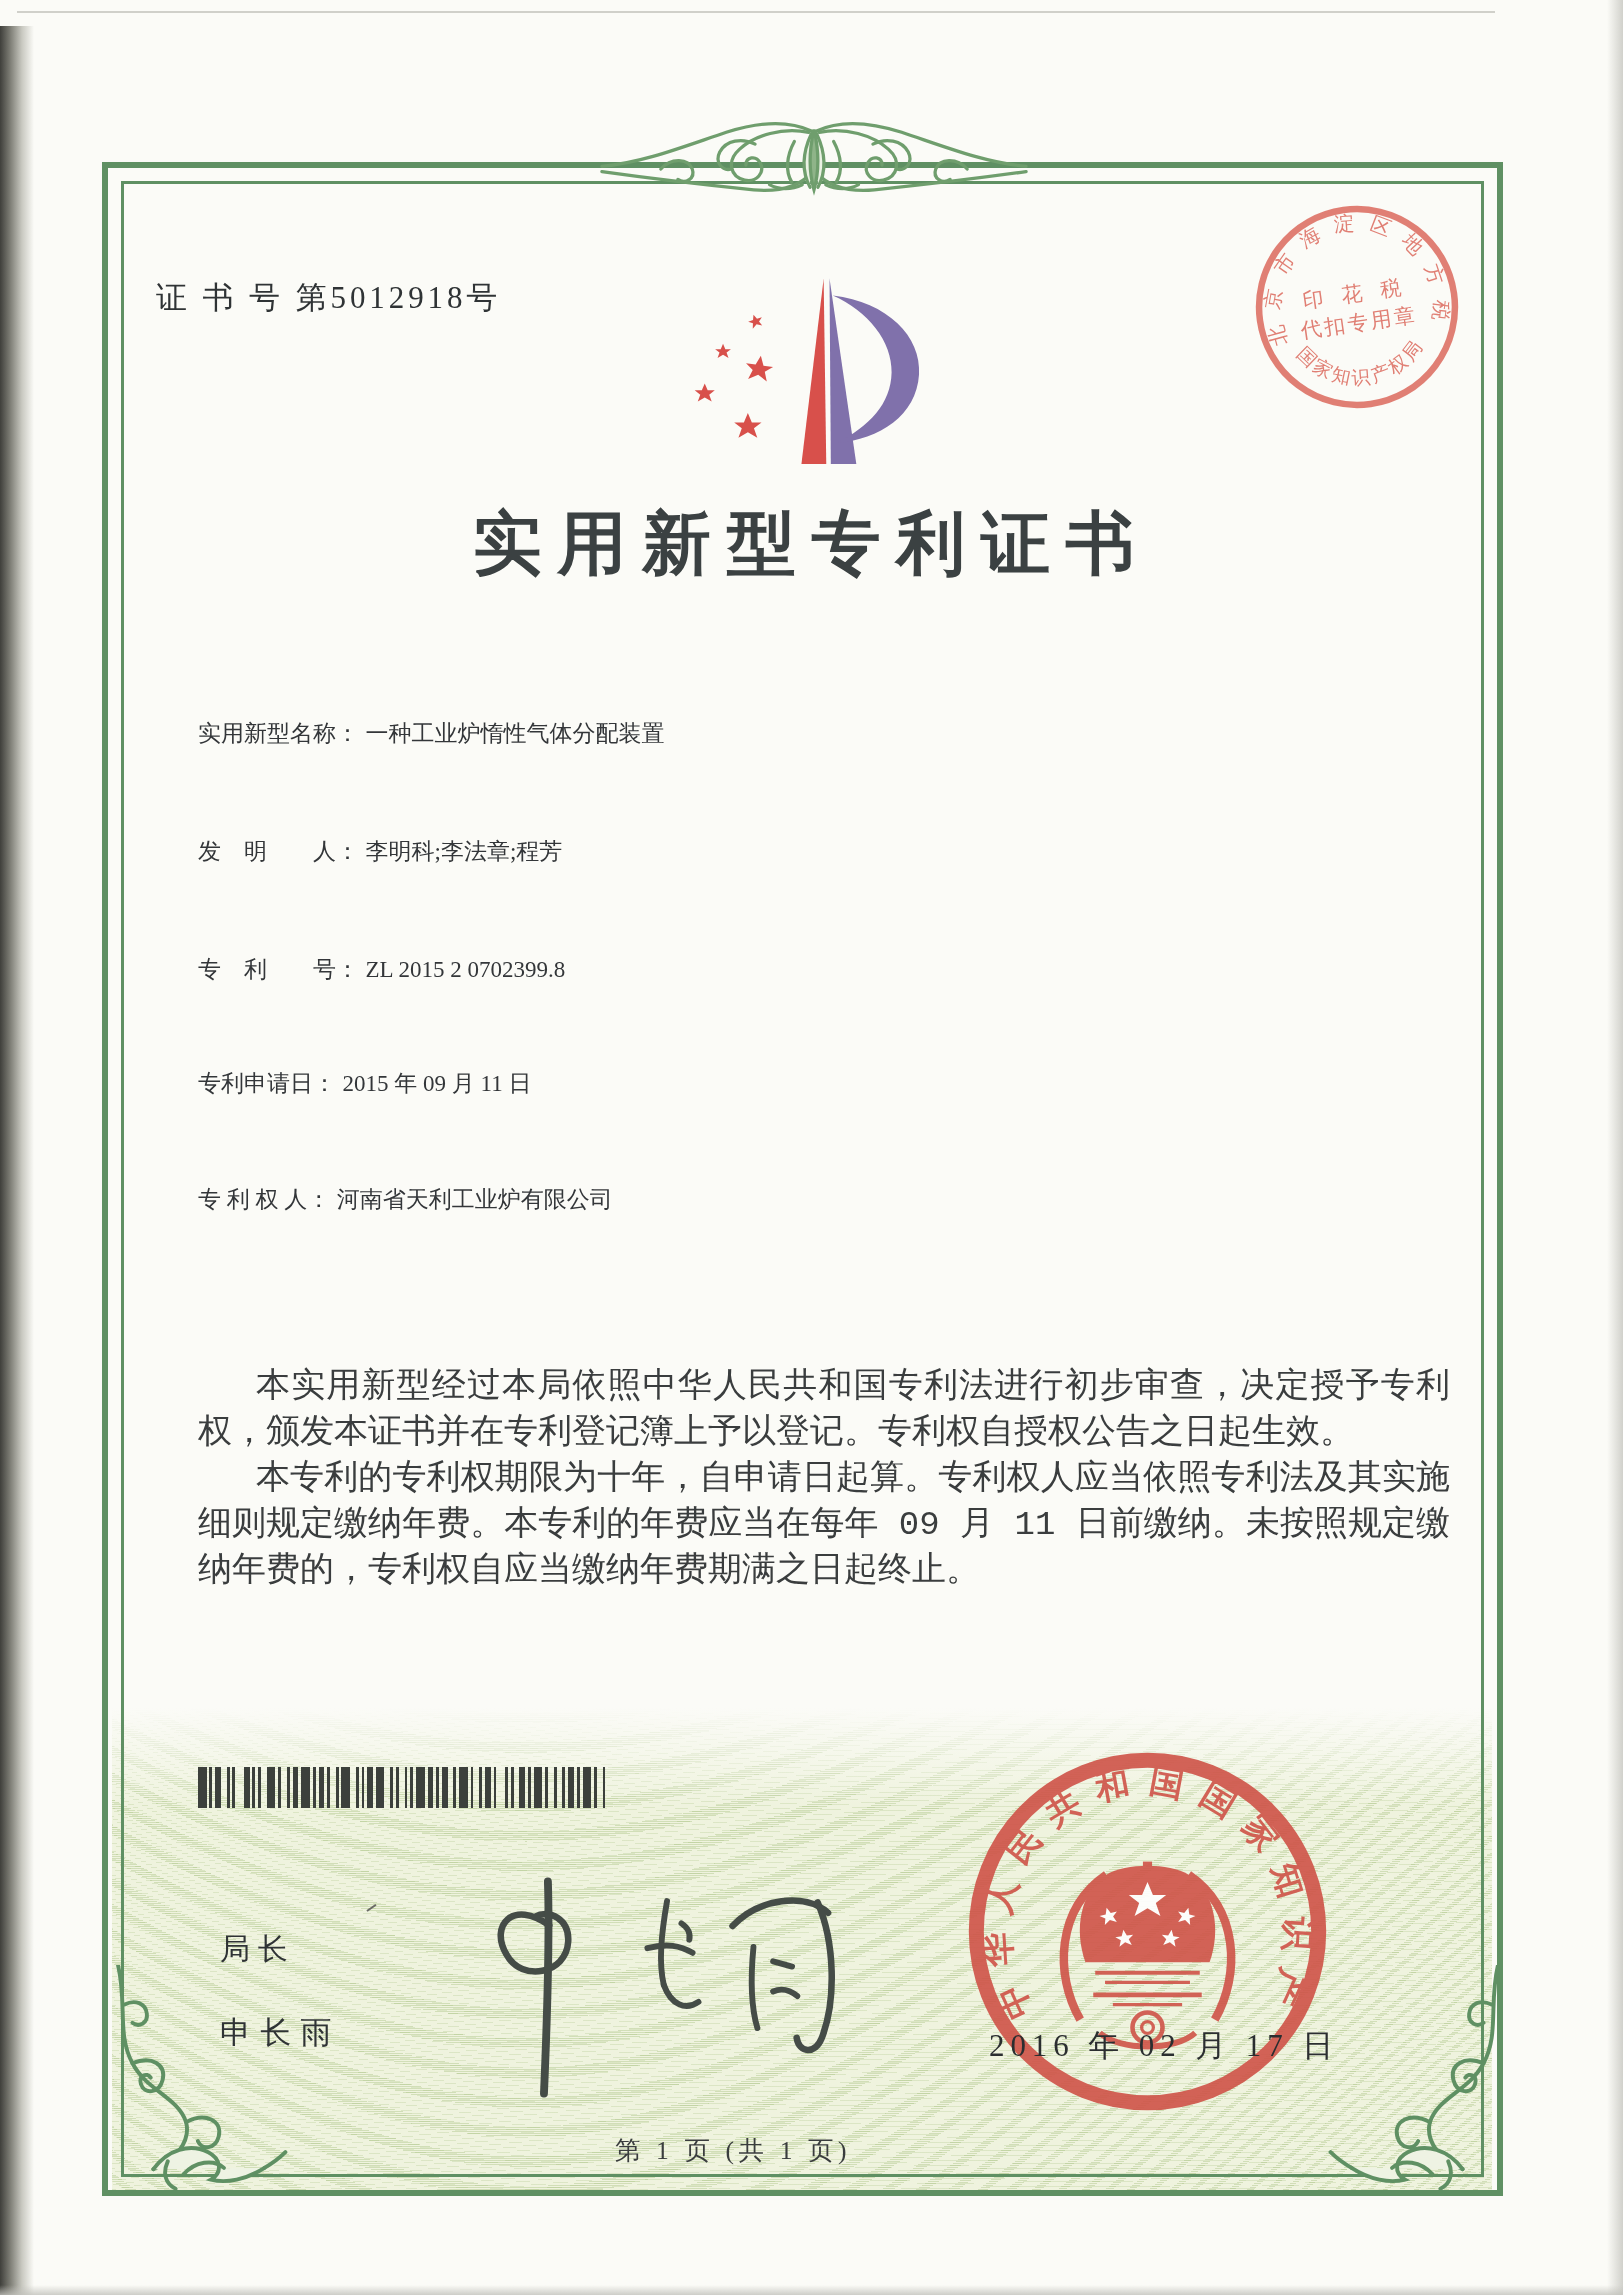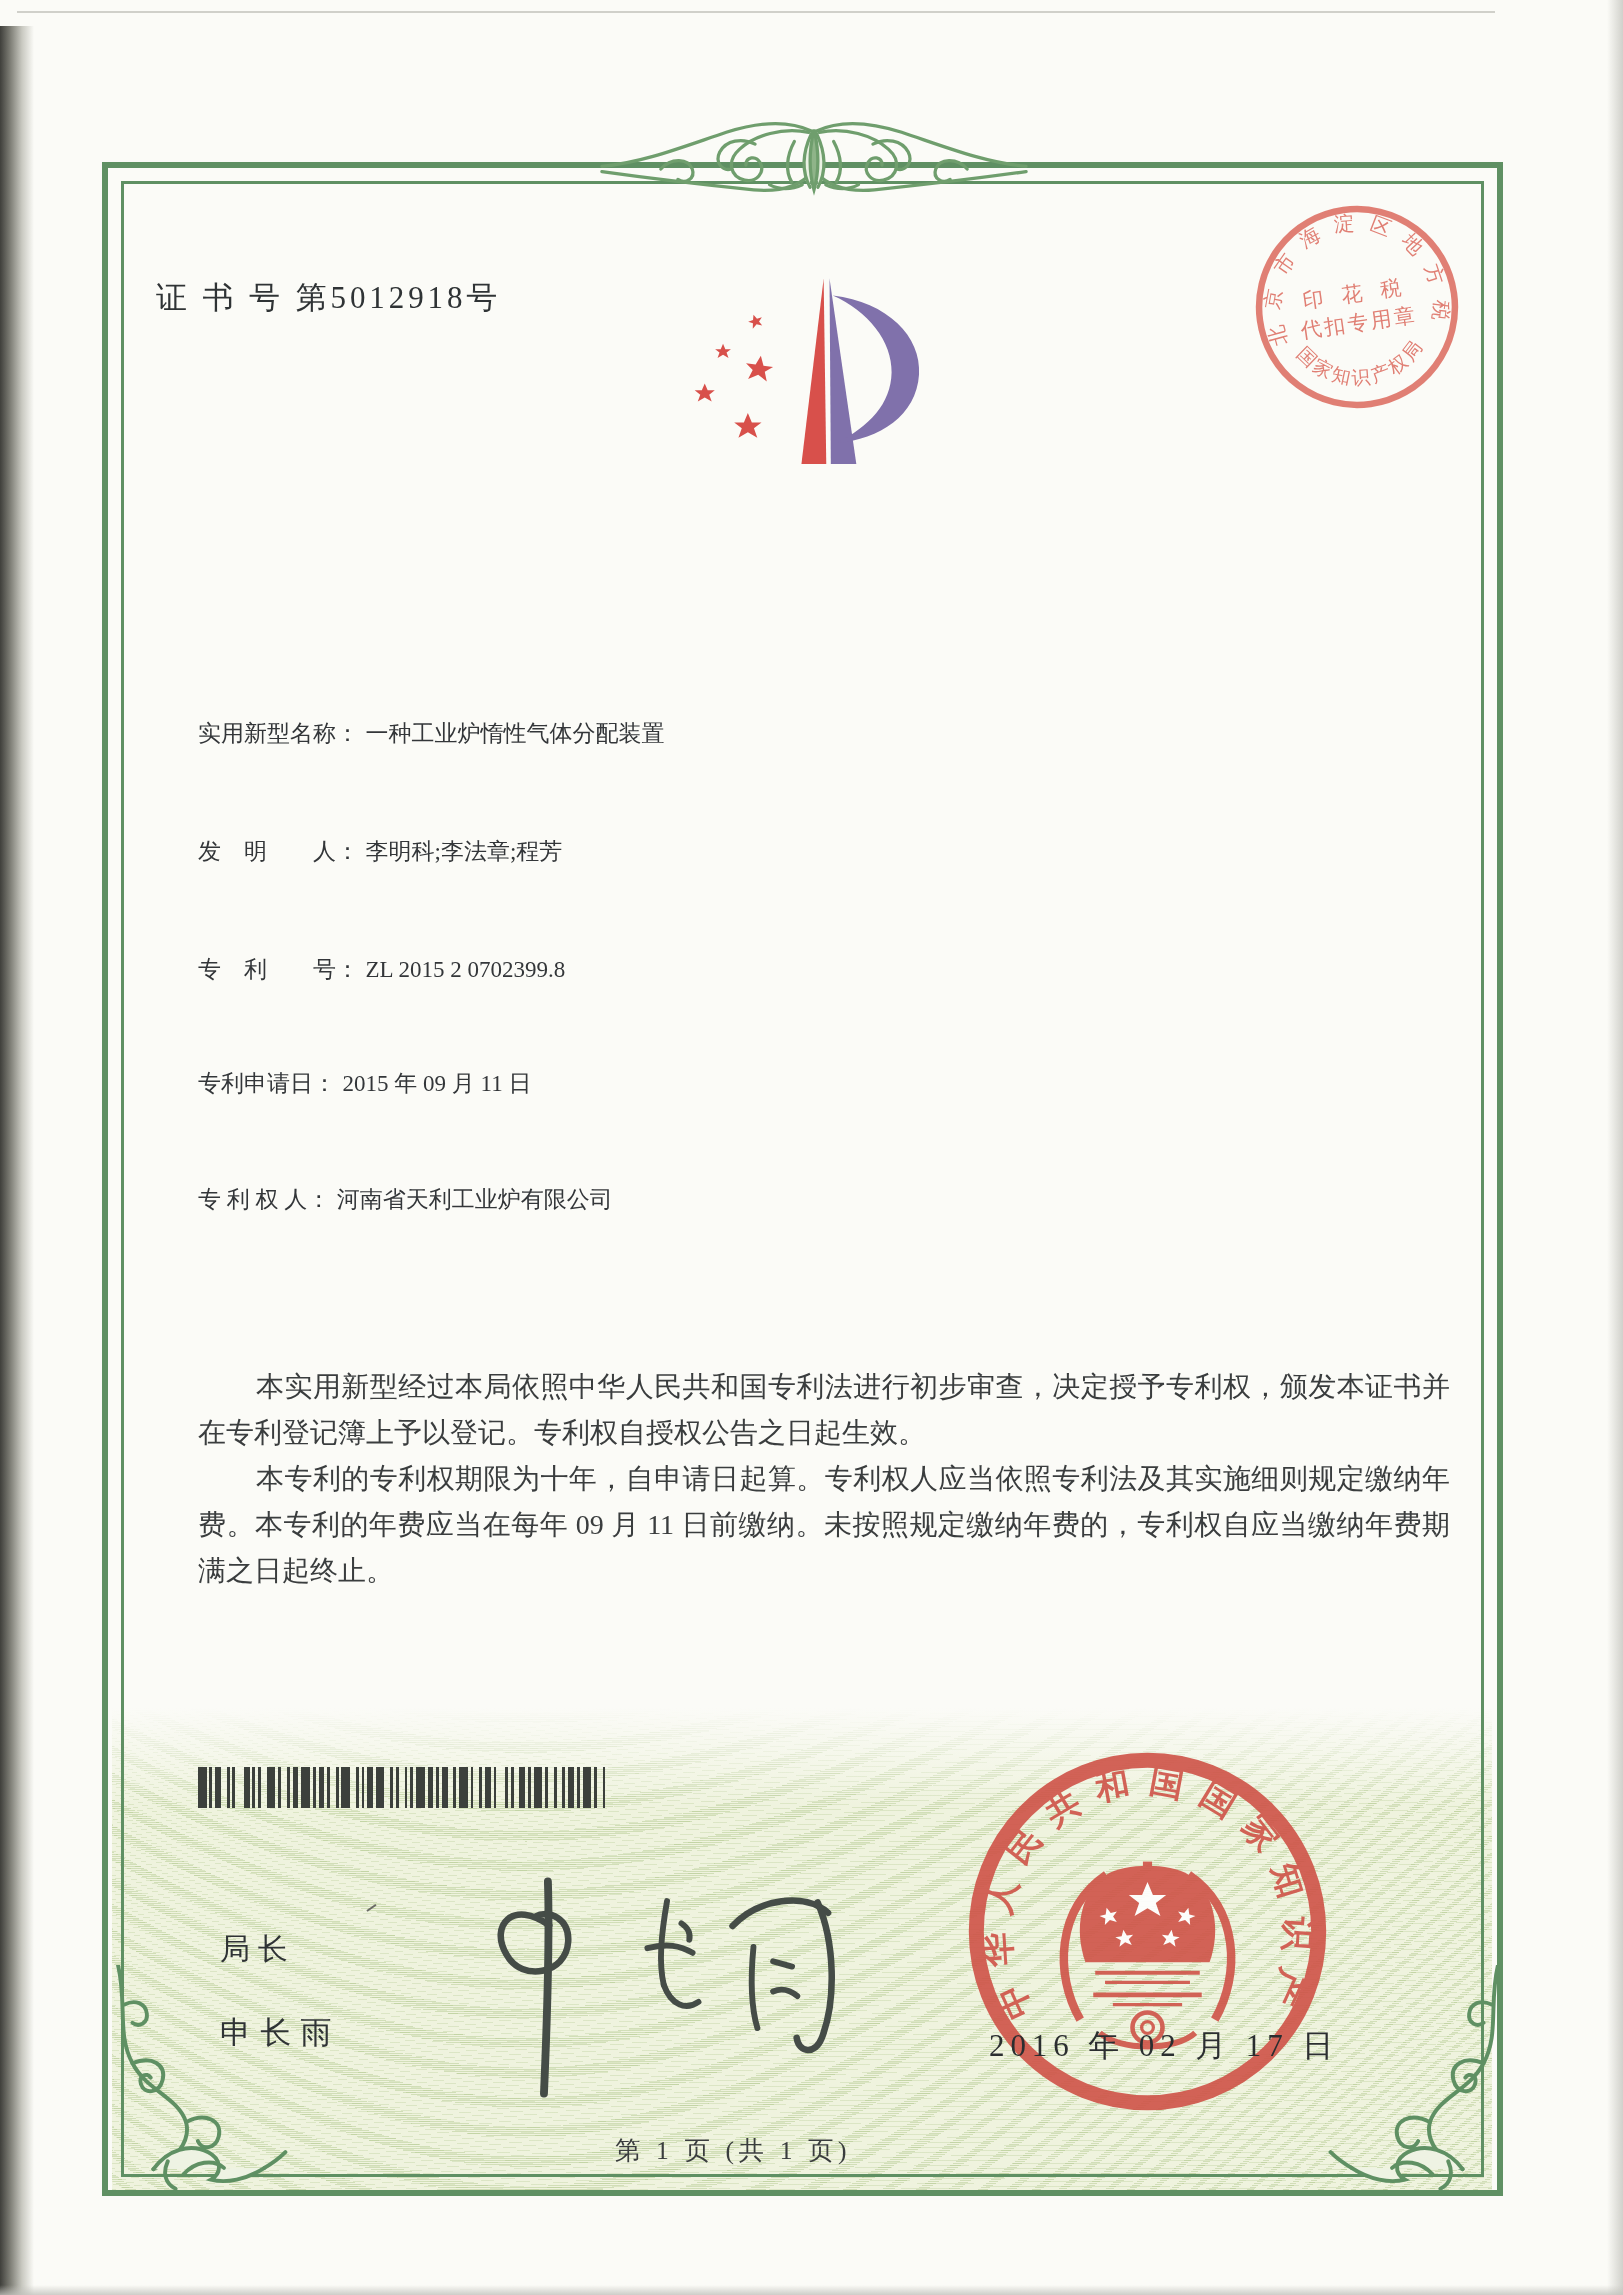--- a/index.html
+++ b/index.html
@@ -24,22 +24,22 @@
       linear-gradient(180deg,#fbfbf7 0px,rgba(251,251,247,0) 98px),
       repeating-radial-gradient(140% 90% at 30% 230%,rgba(140,174,94,.30) 0 1.6px,rgba(255,255,255,0) 1.6px 9.2px),
       repeating-radial-gradient(150% 100% at 70% -130%,rgba(140,174,94,.20) 0 1.6px,rgba(255,255,255,0) 1.6px 11px),
       #eff3de;}
   .certno{left:156px;top:277px;font-size:31px;letter-spacing:3.9px;color:#2f3335;z-index:4;}
   .title{left:105px;top:498px;width:1413px;text-align:center;font-size:69px;font-weight:700;
     letter-spacing:15.7px;color:#3b4142;z-index:4;}
   .field{left:198px;font-size:23px;color:#333639;z-index:4;white-space:nowrap;}
   .field .lab{display:inline-block;}
   .field .val{margin-left:6.5px;}
-  .bodytext{left:198px;top:1364px;width:1252px;font-size:28px;line-height:46px;color:#3a3d3e;
-    text-align:justify;z-index:4;}
+  .bodytext{left:198px;top:1364px;width:1252px;font-size:34px;line-height:46px;color:#3a3d3e;
+    text-align:justify;z-index:4;font-family:Liberation Mono, monospace;}
   .bodytext p{margin:0;text-indent:58px;}
   .barcode{left:198px;top:1767px;width:408px;height:41px;z-index:4;font-size:0;white-space:nowrap;}
   .barcode i{display:inline-block;height:100%;background:#3c403c;}
   .barcode i.g{background:transparent;}
   .role{left:220px;top:1929px;font-size:30px;letter-spacing:7.8px;color:#2f3335;z-index:4;}
   .signername{left:220px;top:2012px;font-size:31px;letter-spacing:9.2px;color:#2f3335;z-index:4;}
   .pen-tick{left:366px;top:1907px;width:10.5px;height:2px;background:#6a6a66;transform:rotate(-35deg);z-index:4;}
   .sealdate{left:989px;top:2025px;font-size:31px;letter-spacing:5.9px;color:#2b2e30;z-index:6;white-space:nowrap;}
   .footer{left:615px;top:2133px;font-size:25.5px;letter-spacing:4.6px;color:#3a3d3e;z-index:4;}
   svg{display:block;}
@@ -139,20 +139,21 @@
         <textPath href="#taxtop">北京市海淀区地方税务局</textPath>
       </text>
       <text font-size="29" letter-spacing="4" font-family="Liberation Serif, serif">
         <textPath href="#taxbot">国家知识产权局</textPath>
       </text>
       <text x="170" y="160" font-size="32" letter-spacing="10" text-anchor="middle" font-family="Liberation Serif, serif">印 花 税</text>
       <text x="170" y="205" font-size="32" letter-spacing="4" text-anchor="middle" font-family="Liberation Serif, serif">代扣专用章</text>
     </g>
   </svg>
 
+  <div class="abs title">实用新型专利证书</div>
 
   <div class="abs field" style="top:718px;">
     <span class="lab">实用新型名称：</span><span class="val">一种工业炉惰性气体分配装置</span>
   </div>
   <div class="abs field" style="top:836px;">
     <span class="lab">发　明　　人：</span><span class="val">李明科;李法章;程芳</span>
   </div>
   <div class="abs field" style="top:954px;">
     <span class="lab">专　利　　号：</span><span class="val">ZL 2015 2 0702399.8</span>
   </div>

